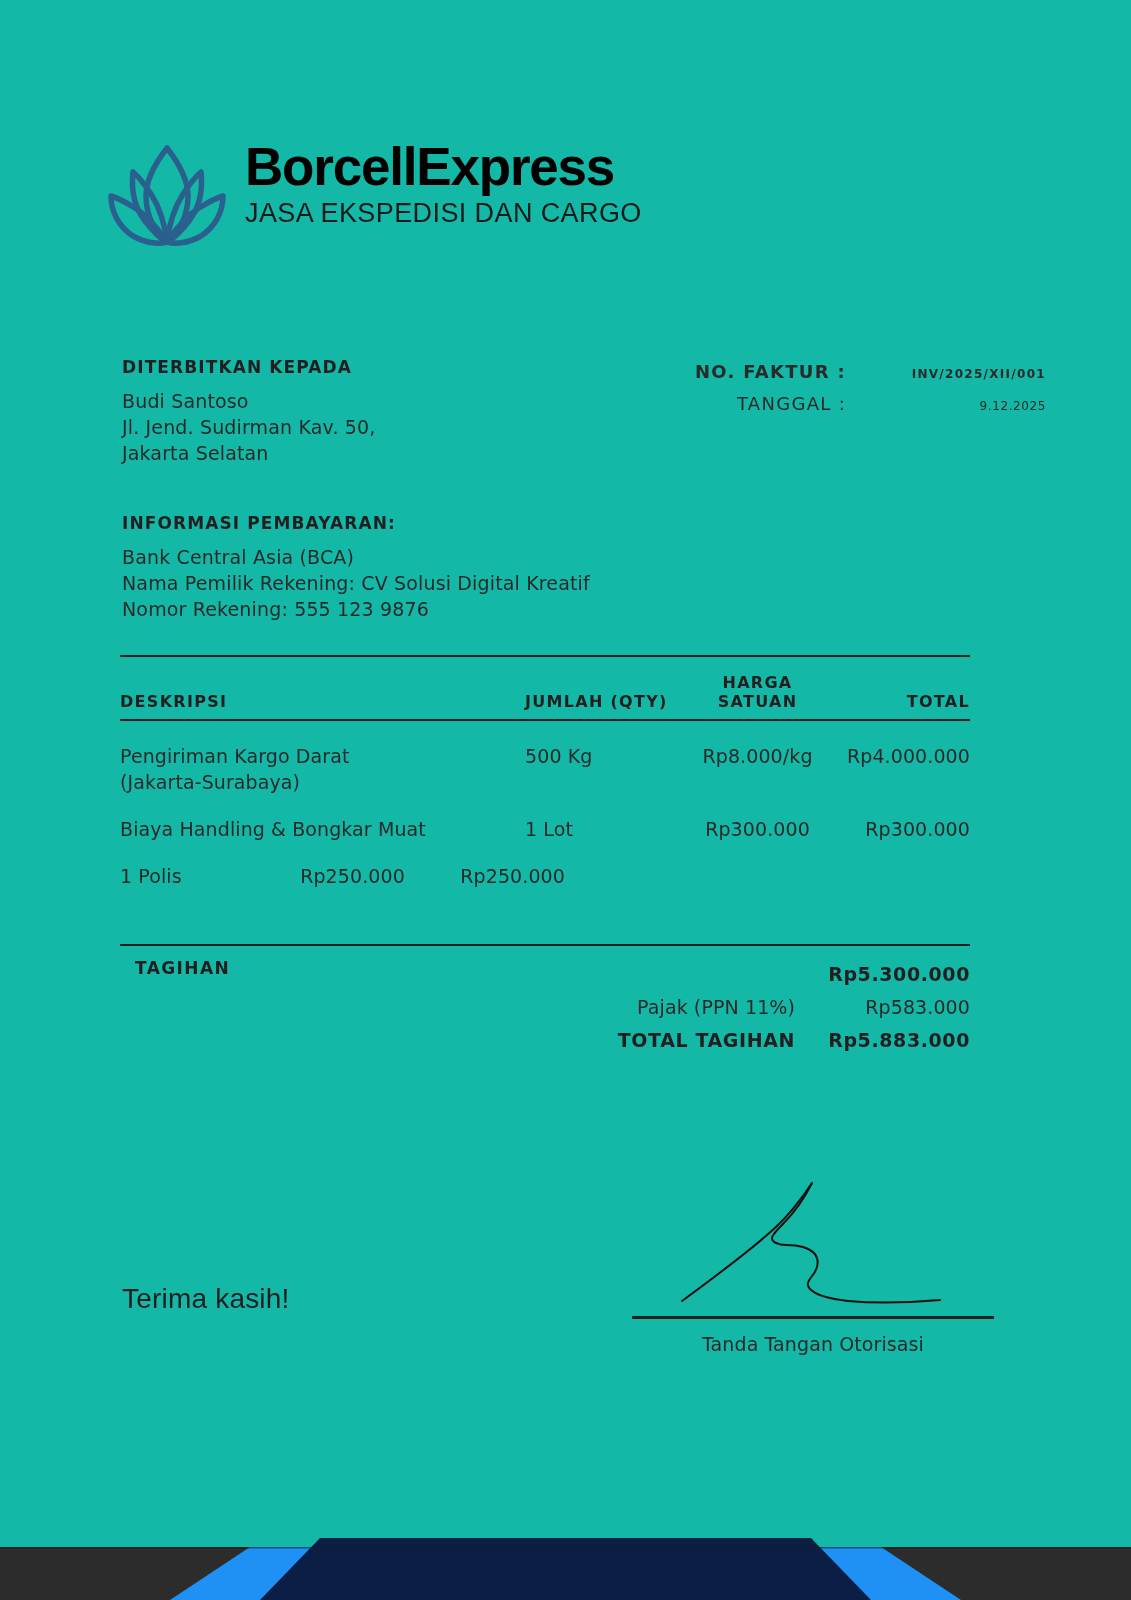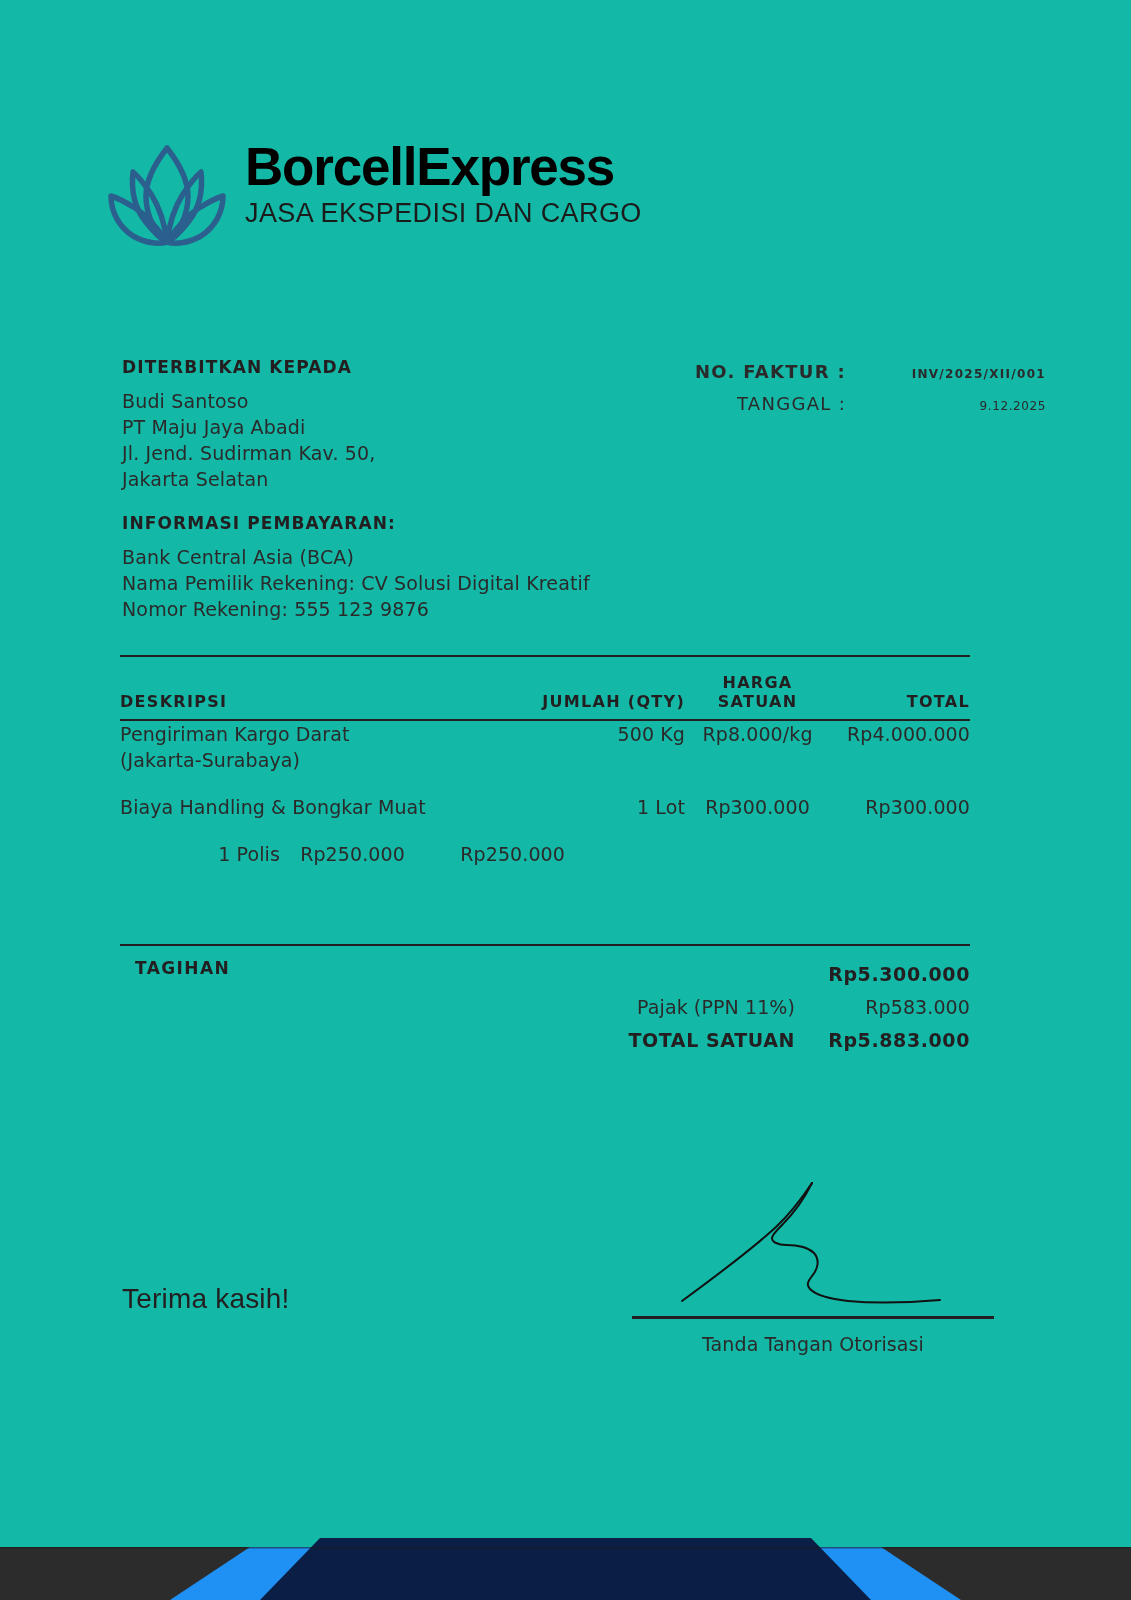--- a/index.html
+++ b/index.html
@@ -150,25 +150,25 @@
     padding-bottom:8px;
   }
   .th {
     font-size:16px;
     font-weight:bold;
     letter-spacing:1.3px;
     color:#231f20;
     line-height:19px;
   }
   .col-desc  { width:405px; text-align:left; }
-  .col-qty   { width:160px; text-align:right; }
+  .col-qty   { width:160px; text-align:left; }
   .col-price { width:145px; text-align:center; }
   .col-total { width:140px; text-align:right; }
 
-  .tbody { padding-bottom:40px; }
+  .tbody { padding-top:22px; padding-bottom:40px; }
   .trow {
     display:flex;
     align-items:flex-start;
     margin-bottom:21px;
   }
   .td {
     font-size:19px;
     line-height:26px;
     color:#2a2a2a;
     letter-spacing:0.1px;
@@ -271,21 +271,20 @@
     </svg>
     <div class="brand-block">
       <div class="brand-name">BorcellExpress</div>
       <div class="brand-sub">JASA EKSPEDISI DAN CARGO</div>
     </div>
   </div>
 
   <div class="bill-to">
     <div class="sec-title">DITERBITKAN KEPADA</div>
     <div class="bill-line">Budi Santoso</div>
-    <div class="bill-line">PT Maju Jaya Abadi</div>
     <div class="bill-line">Jl. Jend. Sudirman Kav. 50,</div>
     <div class="bill-line">Jakarta Selatan</div>
   </div>
 
   <div class="pay-info">
     <div class="sec-title">INFORMASI PEMBAYARAN:</div>
     <div class="pay-line">Bank Central Asia (BCA)</div>
     <div class="pay-line">Nama Pemilik Rekening: CV Solusi Digital Kreatif</div>
     <div class="pay-line">Nomor Rekening: 555 123 9876</div>
   </div>
@@ -348,21 +347,21 @@
     <div class="tot-rows">
       <div class="tot-row bold">
         <span class="tot-label"></span>
         <span class="tot-value">Rp5.300.000</span>
       </div>
       <div class="tot-row">
         <span class="tot-label">Pajak (PPN 11%)</span>
         <span class="tot-value">Rp583.000</span>
       </div>
       <div class="tot-row bold">
-        <span class="tot-label">TOTAL SATUAN</span>
+        <span class="tot-label">TOTAL TAGIHAN</span>
         <span class="tot-value">Rp5.883.000</span>
       </div>
     </div>
   </div>
 
   <div class="thanks">Terima kasih!</div>
 
   <div class="sig-area">
     <svg class="sig-svg" viewBox="0 0 310 135">
       <g fill="none" stroke="#111111" stroke-width="2" stroke-linecap="round">

